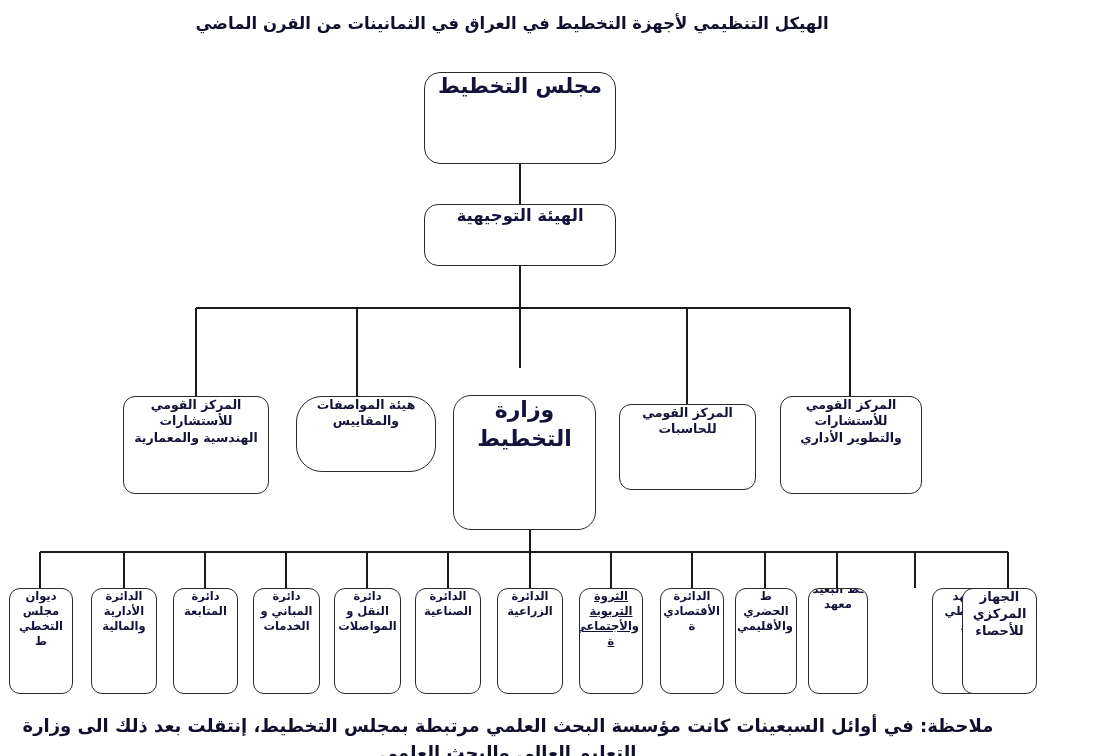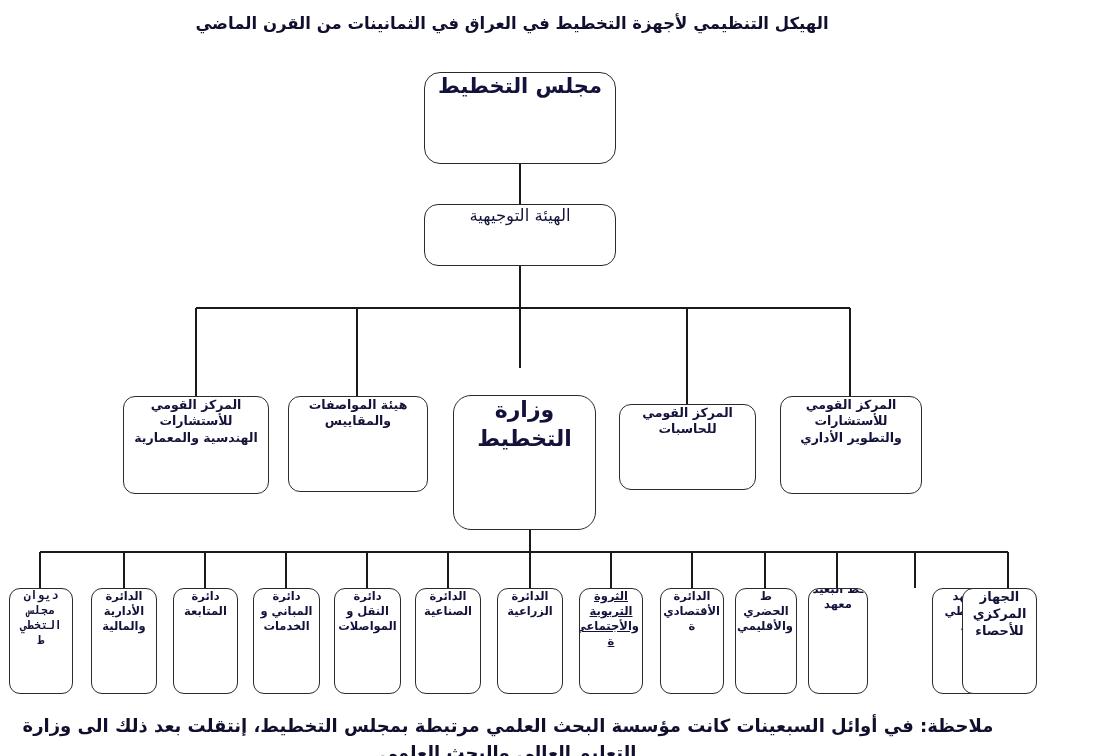--- a/index.html
+++ b/index.html
@@ -78,21 +78,21 @@
   }
 
   .node.level-1 {
     border-radius: 16px;
     font-size: 21px;
     font-weight: bold;
   }
   .node.level-2 {
     border-radius: 14px;
     font-size: 16.5px;
-    font-weight: normal;
+    font-weight: bold;
   }
   .node.level-3 {
     border-radius: 12px;
     font-size: 12.5px;
     font-weight: bold;
   }
   .node.level-3.emphasis {
     font-size: 22px;
     border-radius: 18px;
     margin-top: 27px;
@@ -167,42 +167,42 @@
   <div class="node level-2" style="left:472px; top:204px; width:192px; height:62px;">
     <span class="node-label">الهيئة التوجيهية</span>
   </div>
 
   <div class="node level-3" style="left:171px; top:396px; width:146px; height:98px;">
     <span class="node-label">المركز القومي
 للأستشارات
 الهندسية والمعمارية</span>
   </div>
 
-  <div class="node level-3" style="left:336px; top:396px; width:140px; height:96px;">
+  <div class="node level-3" style="left:344px; top:396px; width:140px; height:76px;border-radius:26px;">
     <span class="node-label">هيئة المواصفات
 والمقاييس</span>
   </div>
 
   <div class="node level-3 emphasis" style="left:501px; top:368px; width:143px; height:135px;">
     <span class="node-label">وزارة
 التخطيط</span>
   </div>
 
   <div class="node level-3" style="left:667px; top:404px; width:137px; height:86px;">
     <span class="node-label">المركز القومي
 للحاسبات</span>
   </div>
 
   <div class="node level-3" style="left:828px; top:396px; width:142px; height:98px;">
     <span class="node-label">المركز القومي
 للأستشارات
 والتطوير الأداري</span>
   </div>
 
-  <div class="node level-4" style="left:57px; top:588px; width:64px; height:106px;font-family:Liberation Mono, monospace;">
+  <div class="node level-4" style="left:57px; top:588px; width:64px; height:106px;">
     <span class="node-label">ديوان
 مجلس
 التخطي
 ط</span>
   </div>
 
   <div class="node level-4" style="left:139px; top:588px; width:66px; height:106px;">
     <span class="node-label">الدائرة
 الأدارية
 والمالية</span>

